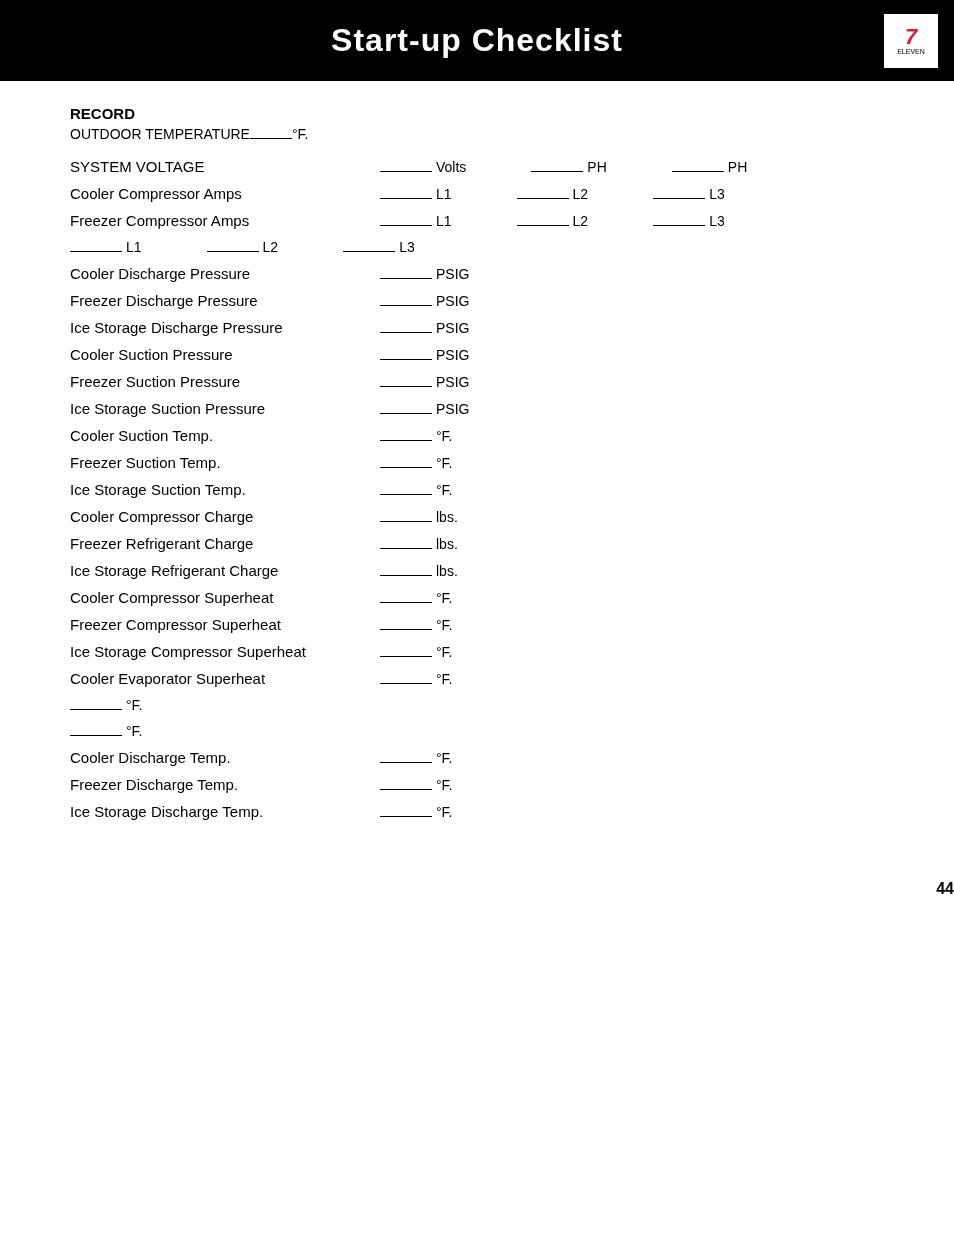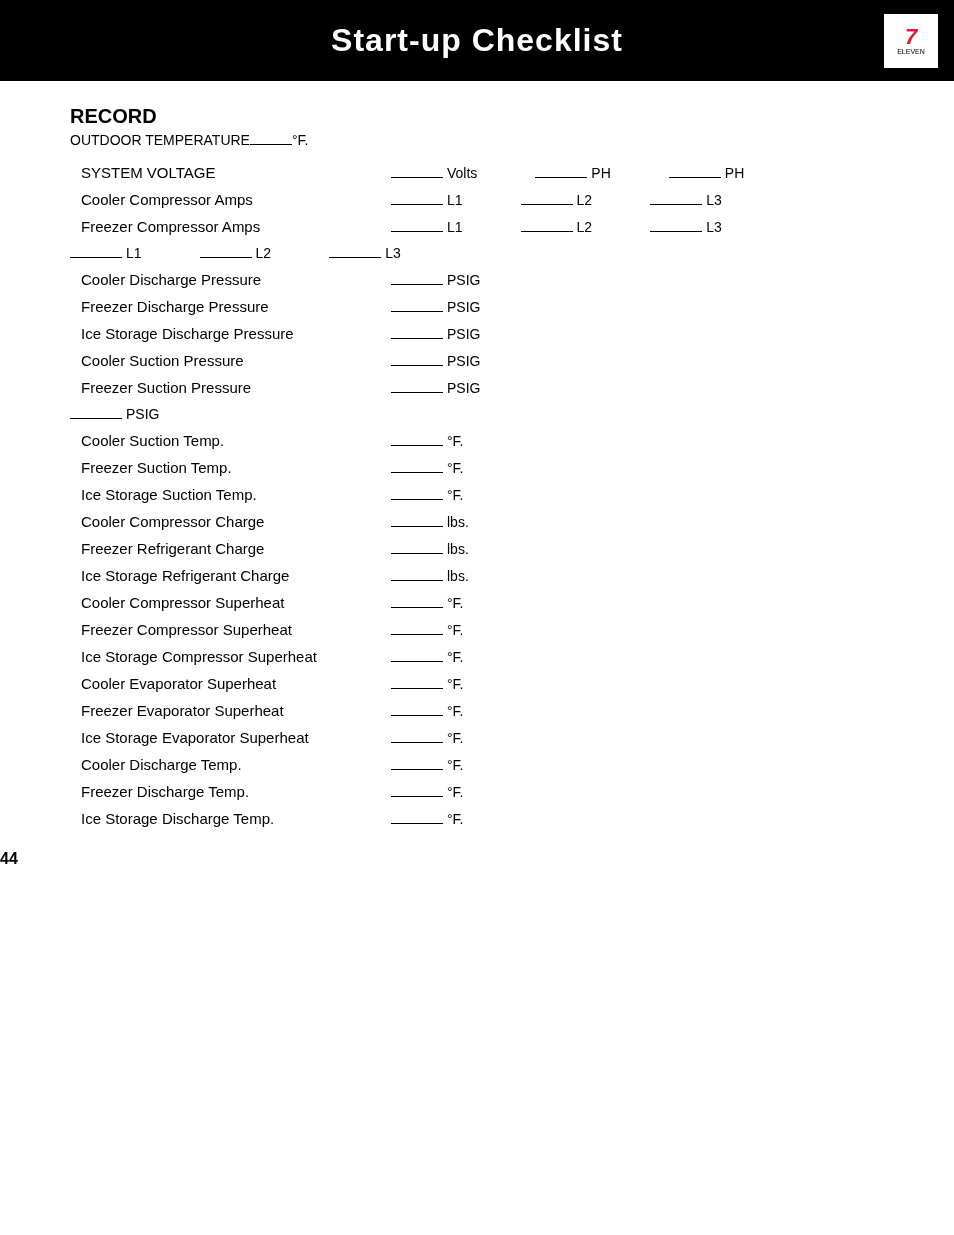--- a/index.html
+++ b/index.html
@@ -51,21 +51,21 @@
       text-align: center;
       display: block;
     }
 
     
     .content {
       padding: 0 70px;
     }
 
     .section-title {
-      font-size: 20px;
+      font-size: 15px;
       font-weight: bold;
       margin-bottom: 4px;
     }
 
     .outdoor-temp-row {
       font-size: 14px;
       margin-bottom: 16px;
       display: flex;
       align-items: baseline;
     }
@@ -73,54 +73,53 @@
     
     .row {
       display: flex;
       align-items: baseline;
       margin-bottom: 10px;
       font-size: 15px;
     }
     .row-label {
       width: 310px;
       flex-shrink: 0;
-      margin-left: 11px;
     }
     .underline {
       display: inline-block;
       border-bottom: 1px solid #000;
       width: 52px;
       margin-bottom: 2px;
     }
     .underline-short {
       width: 42px;
     }
     .unit {
       font-size: 14px;
     }
 
     
     .multi-col {
       display: flex;
       align-items: baseline;
-      gap: 6px;
+      gap: 13px;
     }
     .col-field {
       display: inline-flex;
       align-items: baseline;
       gap: 4px;
       margin-right: 52px;
     }
 
     
     .page-number {
-      text-align: left;
+      text-align: right;
       font-size: 16px;
       font-weight: bold;
-      margin-top: 23px;
+      margin-top: 60px;
       padding-bottom: 20px;
     }
   </style>
 </head>
 <body>
 
 <div class="header">
   <span class="header-title">Start-up Checklist</span>
   <div class="logo-box">
     <div>
@@ -248,20 +247,21 @@
       <div class="row">
         <span class="row-label">Freezer Suction Pressure</span>
         <div class="multi-col">
           <div class="col-field">
             <span class="underline"></span>
             <span class="unit">PSIG</span>
           </div>
         </div>
       </div>
       <div class="row">
+        <span class="row-label">Ice Storage Suction Pressure</span>
         <div class="multi-col">
           <div class="col-field">
             <span class="underline"></span>
             <span class="unit">PSIG</span>
           </div>
         </div>
       </div>
       <div class="row">
         <span class="row-label">Cooler Suction Temp.</span>
         <div class="multi-col">
@@ -346,30 +346,28 @@
       <div class="row">
         <span class="row-label">Cooler Evaporator Superheat</span>
         <div class="multi-col">
           <div class="col-field">
             <span class="underline"></span>
             <span class="unit">°F.</span>
           </div>
         </div>
       </div>
       <div class="row">
-        <span class="row-label">Freezer Evaporator Superheat</span>
-        <div class="multi-col">
-          <div class="col-field">
-            <span class="underline"></span>
-            <span class="unit">°F.</span>
-          </div>
-        </div>
-      </div>
-      <div class="row">
-        <span class="row-label">Ice Storage Evaporator Superheat</span>
+        <div class="multi-col">
+          <div class="col-field">
+            <span class="underline"></span>
+            <span class="unit">°F.</span>
+          </div>
+        </div>
+      </div>
+      <div class="row">
         <div class="multi-col">
           <div class="col-field">
             <span class="underline"></span>
             <span class="unit">°F.</span>
           </div>
         </div>
       </div>
       <div class="row">
         <span class="row-label">Cooler Discharge Temp.</span>
         <div class="multi-col">

